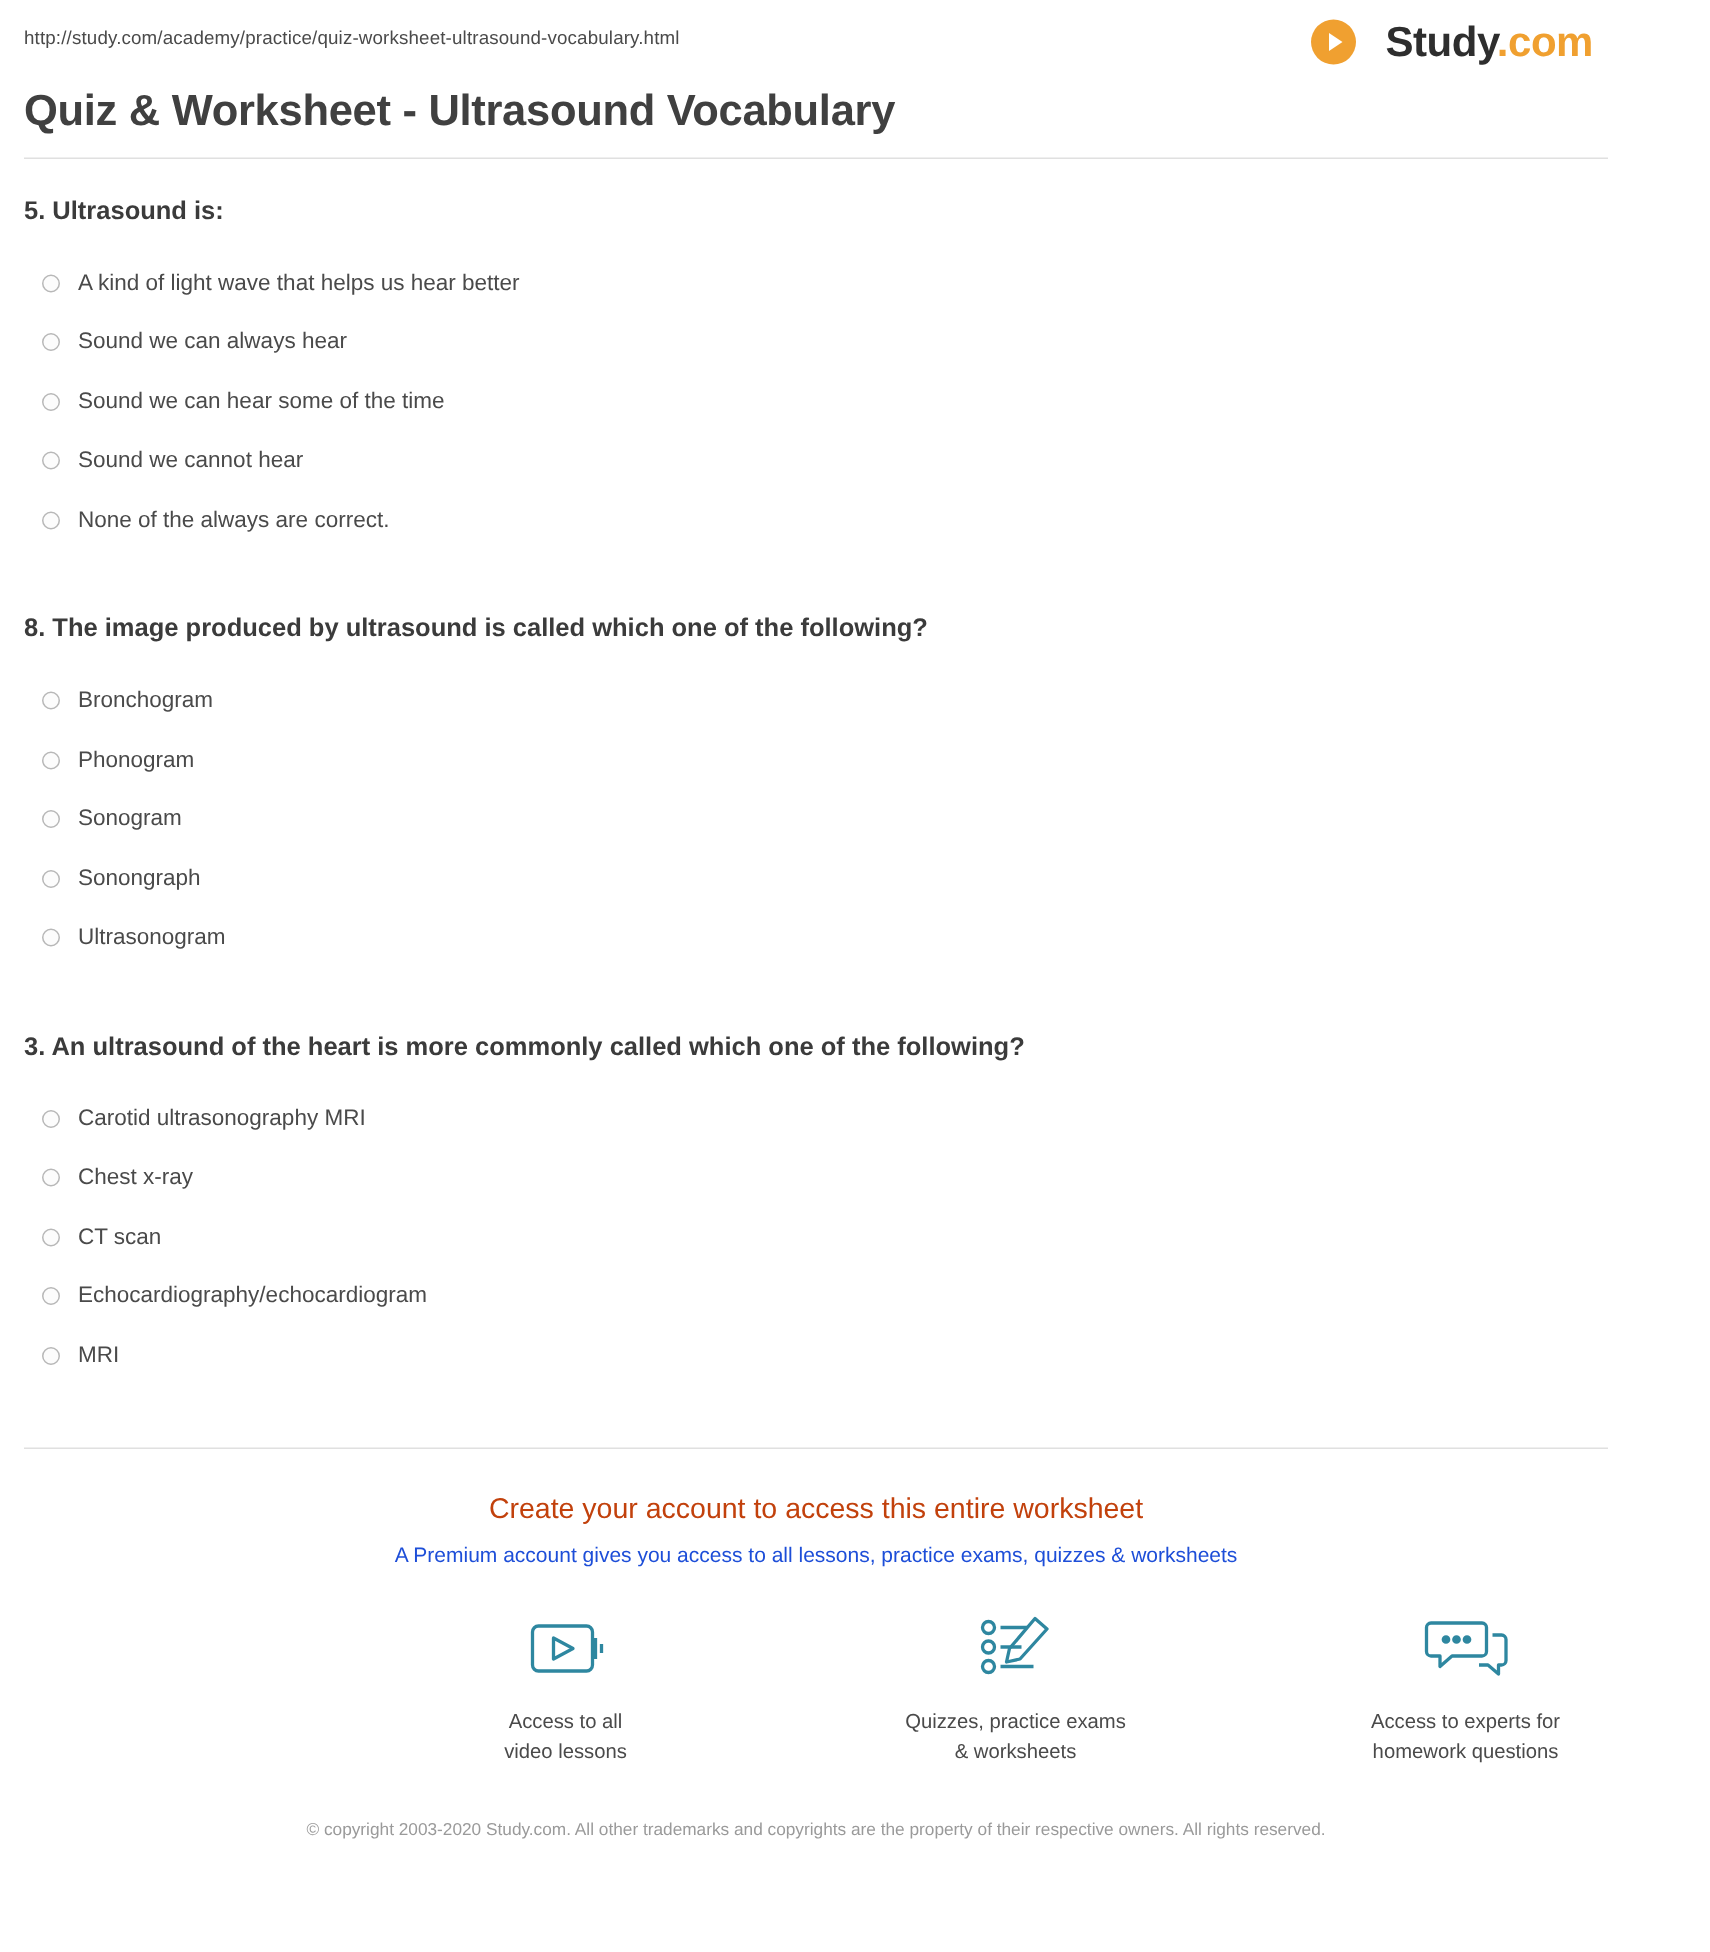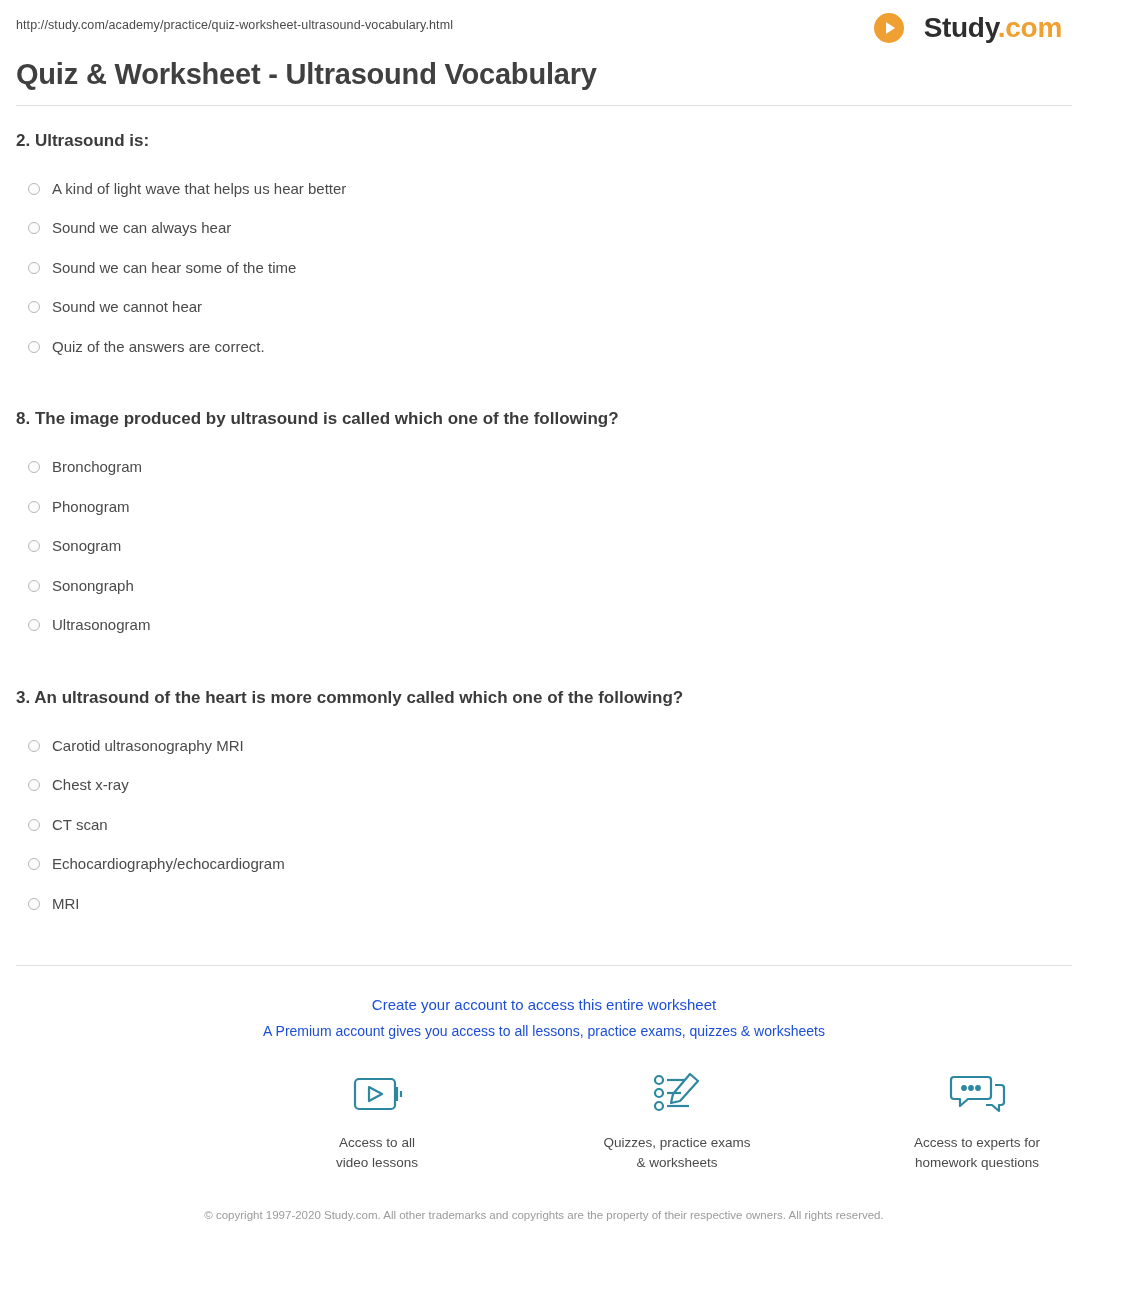--- a/index.html
+++ b/index.html
@@ -102,22 +102,22 @@
     text-align: center;
   }
   
   .promo {
     border-top: 1px solid #e0e0e0;
     margin-top: 8px;
     padding-top: 30px;
     text-align: center;
   }
   .promo-title {
-    font-size: 15px;
-    color: #1d4ed8;
+    font-size: 19px;
+    color: #c2410c;
     margin: 0 0 10px 0;
     font-weight: normal;
   }
   .promo-sub {
     font-size: 14px;
     color: #1d4ed8;
     margin: 0 0 26px 0;
   }
   .features {
     display: flex;
@@ -165,40 +165,40 @@
         </span>
       <span class="logo-text"><span>Study</span><span class="dot">.com</span></span>
     </div>
   </div>
 
   <h1 class="page-title">Quiz &amp; Worksheet - Ultrasound Vocabulary</h1>
 
   <div class="questions">
 
     <div class="question-block">
-      <p class="question-text">2. Ultrasound is:</p>
+      <p class="question-text">5. Ultrasound is:</p>
       <div class="choice">
         <span class="radio"></span>
         <span class="choice-label">A kind of light wave that helps us hear better</span>
       </div>
       <div class="choice">
         <span class="radio"></span>
         <span class="choice-label">Sound we can always hear</span>
       </div>
       <div class="choice">
         <span class="radio"></span>
         <span class="choice-label">Sound we can hear some of the time</span>
       </div>
       <div class="choice">
         <span class="radio"></span>
         <span class="choice-label">Sound we cannot hear</span>
       </div>
       <div class="choice">
         <span class="radio"></span>
-        <span class="choice-label">Quiz of the answers are correct.</span>
+        <span class="choice-label">None of the always are correct.</span>
       </div>
     </div>
 
     <div class="question-block">
       <p class="question-text">8. The image produced by ultrasound is called which one of the following?</p>
       <div class="choice">
         <span class="radio"></span>
         <span class="choice-label">Bronchogram</span>
       </div>
       <div class="choice">
@@ -289,16 +289,16 @@
             <circle cx="30" cy="17" r="1.8" fill="#2e87a0"></circle>
             <path d="M47 14 h6 a3 3 0 0 1 3 3 v14 a3 3 0 0 1 -3 3 h-2 v6 l-7 -6 h-6" stroke-linejoin="round"></path>
           </svg>
         </div>
         <div class="feature-label">Access to experts for
 homework questions</div>
       </div>
 
     </div>
 
-    <div class="copyright">© copyright 1997-2020 Study.com. All other trademarks and copyrights are the property of their respective owners. All rights reserved.</div>
+    <div class="copyright">© copyright 2003-2020 Study.com. All other trademarks and copyrights are the property of their respective owners. All rights reserved.</div>
   </div>
 
 </div>
 
 </body></html>

